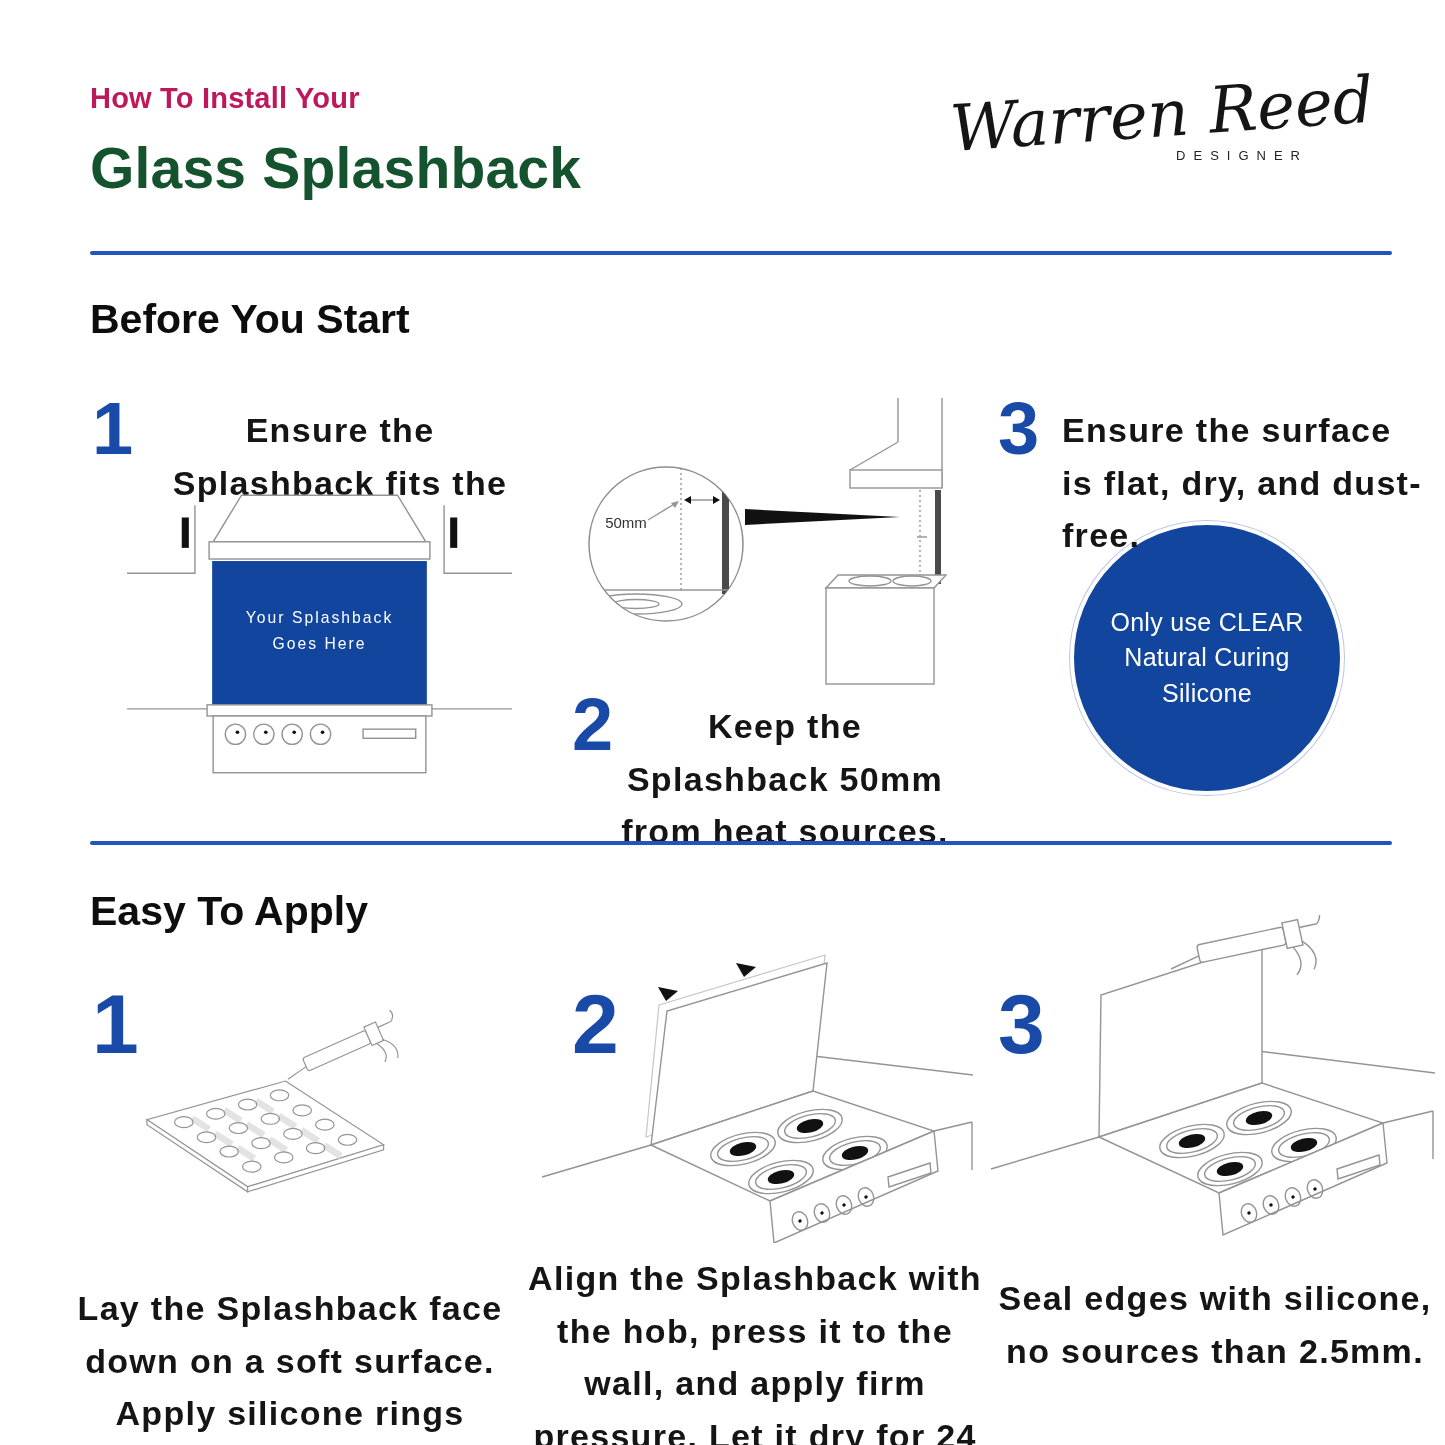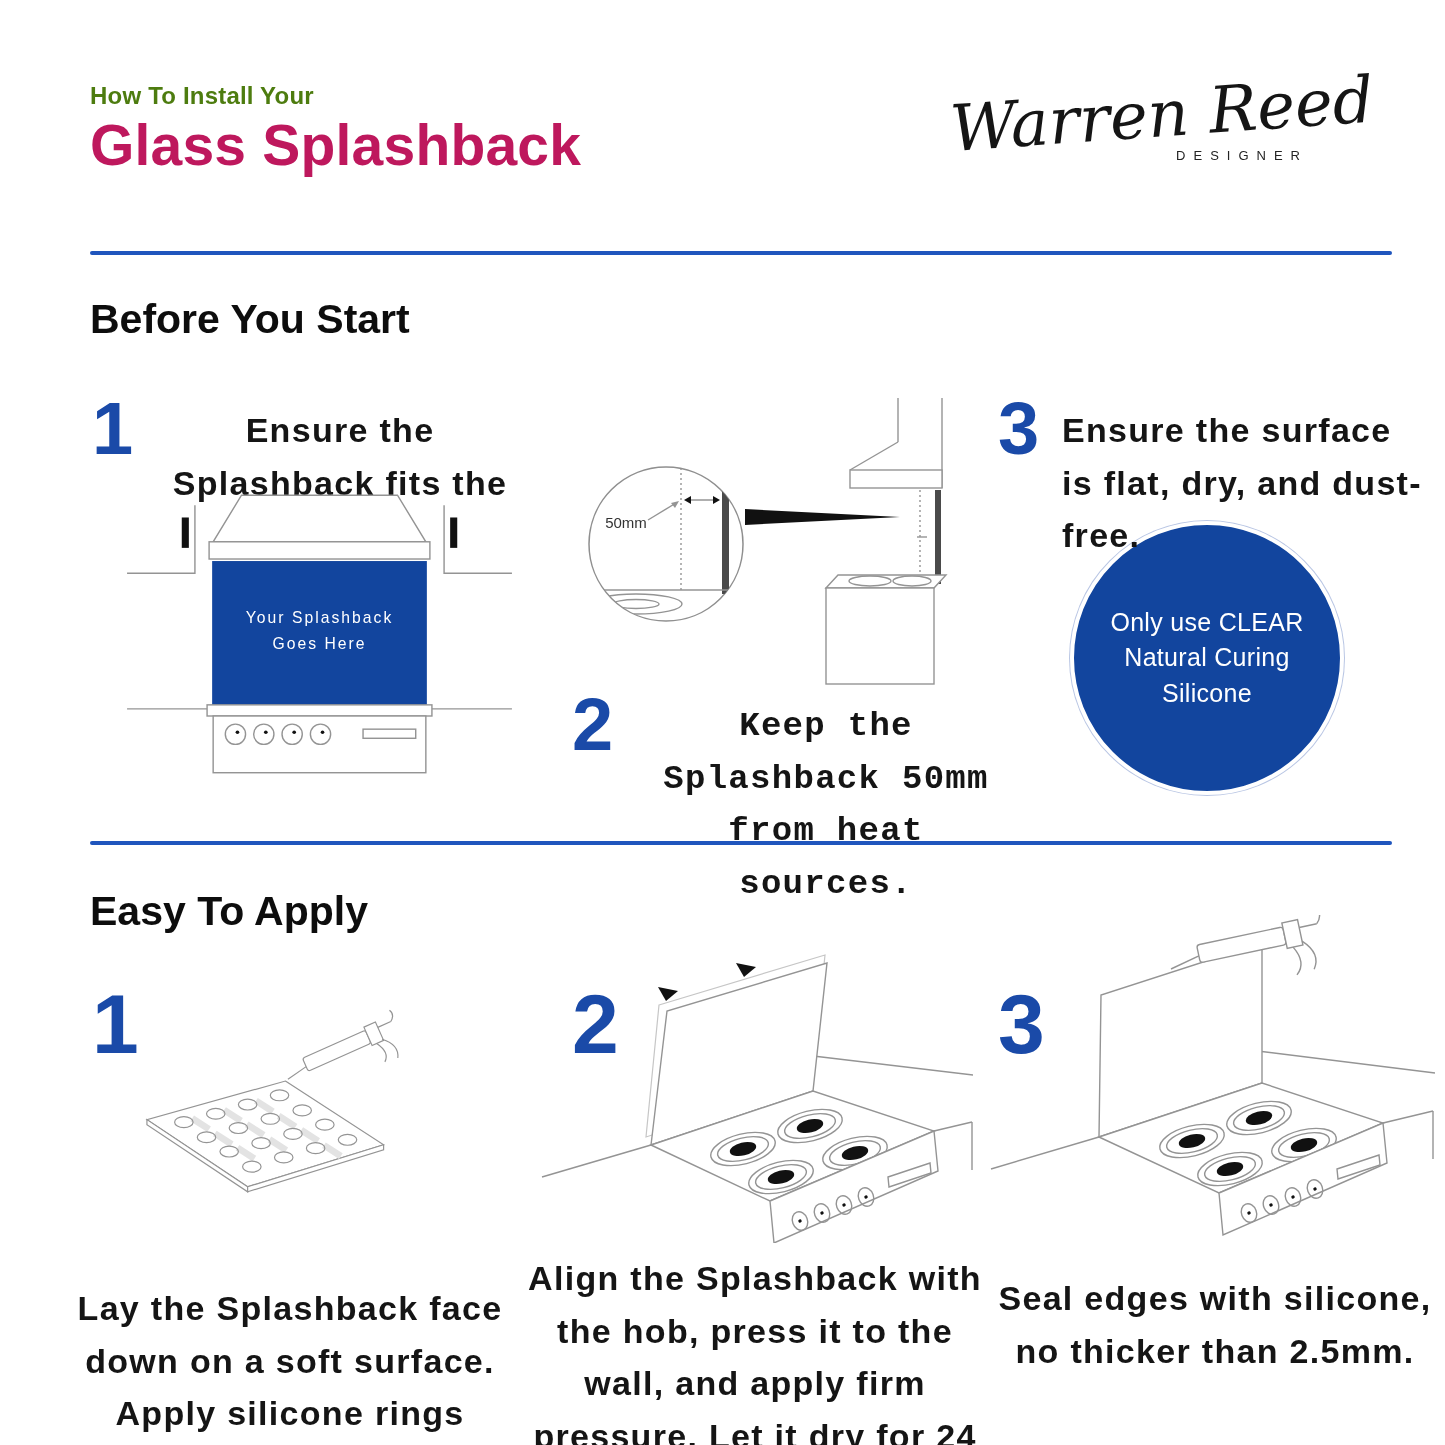--- a/index.html
+++ b/index.html
@@ -2,22 +2,22 @@
 <html><head>
 <meta charset="utf-8">
 <style>
   html,body{margin:0;padding:0;background:#ffffff;}
   .canvas{
     position:relative;width:1445px;height:1445px;background:#ffffff;
     font-family:"Liberation Sans",sans-serif;color:#111;overflow:hidden;
   }
   .abs{position:absolute;}
   
-  .title-line1{font-size:24px;font-weight:700;color:#4d7c0f;letter-spacing:0.2px;}
-  .title-line2{font-size:57px;font-weight:700;color:#be185d;margin-top:2px;letter-spacing:0.2px;}
+  .title-line1{font-size:29px;font-weight:700;color:#be185d;letter-spacing:0.2px;}
+  .title-line2{font-size:57px;font-weight:700;color:#14532d;margin-top:20px;letter-spacing:0.2px;}
   .logo{width:400px;text-align:center;}
   .logo-script{
     font-family:"DejaVu Serif",serif;font-style:italic;font-weight:400;
     font-size:64px;color:#151515;transform:rotate(-4deg);white-space:nowrap;
   }
   .logo-sub{font-size:13px;letter-spacing:8px;color:#232323;margin-top:-4px;text-align:right;padding-right:42px;}
   .divider{height:4px;background:#1f55bd;border-radius:2px;}
   .sec-heading{font-size:41px;font-weight:700;color:#0d0d0d;text-align:right;}
   .step-num{font-size:74px;font-weight:700;color:#1a4aa8;line-height:1;}
   .step-num.big{font-size:84px;}
@@ -126,21 +126,21 @@
       <polygon class="blk" points="136,108 143,104 143,112" fill="#777"></polygon>
       <polygon class="blk" points="172,108 165,104 165,112" fill="#777"></polygon>
 
       <line class="ln" x1="100" y1="128" x2="128" y2="111"></line>
       <polygon points="131,109 123,111 127,116" fill="#949494"></polygon>
     </g>
     <text x="78" y="136" text-anchor="middle" font-size="15" fill="#333">50mm</text>
   </svg>
 
   <div class="abs step-num" style="left:572px;top:688px;">2</div>
-  <div class="abs step-text" style="left:661px;top:700px;width:330px;font-family:Liberation Mono, monospace;">Keep the Splashback 50mm from heat sources.</div>
+  <div class="abs step-text" style="left:620px;top:700px;width:330px;">Keep the Splashback 50mm from heat sources.</div>
 
   <div class="abs step-num" style="left:998px;top:392px;">3</div>
   <div class="abs note-circle" style="left:1070px;top:521px;">
     <div class="note-text">
       <div>Only use CLEAR</div>
       <div>Natural Curing</div>
       <div>Silicone</div>
     </div>
   </div>
 
@@ -327,15 +327,15 @@
       <g transform="translate(330,274) rotate(-20)">
           <ellipse class="ln" rx="7.5" ry="9.5"></ellipse>
           <circle class="blk" r="1.7"></circle>
         </g>
     </g>
     <polygon class="ln" points="352,254 394,240 395,250 353,264"></polygon>
   </svg>
 
   <div class="abs step-text" style="left:75px;top:1242px;width:430px;margin-top:40px;">Lay the Splashback face down on a soft surface. Apply silicone rings 50mm apart on the back.</div>
   <div class="abs step-text" style="left:520px;top:1252px;width:470px;">Align the Splashback with the hob, press it to the wall, and apply firm pressure. Let it dry for 24 hours.</div>
-  <div class="abs step-text" style="left:995px;top:1272px;width:440px;">Seal edges with silicone, no thicker than 2.5mm.</div>
+  <div class="abs step-text" style="left:995px;top:1272px;width:440px;">Seal edges with silicone, no sources than 2.5mm.</div>
 
 </div>
 
 </body></html>

